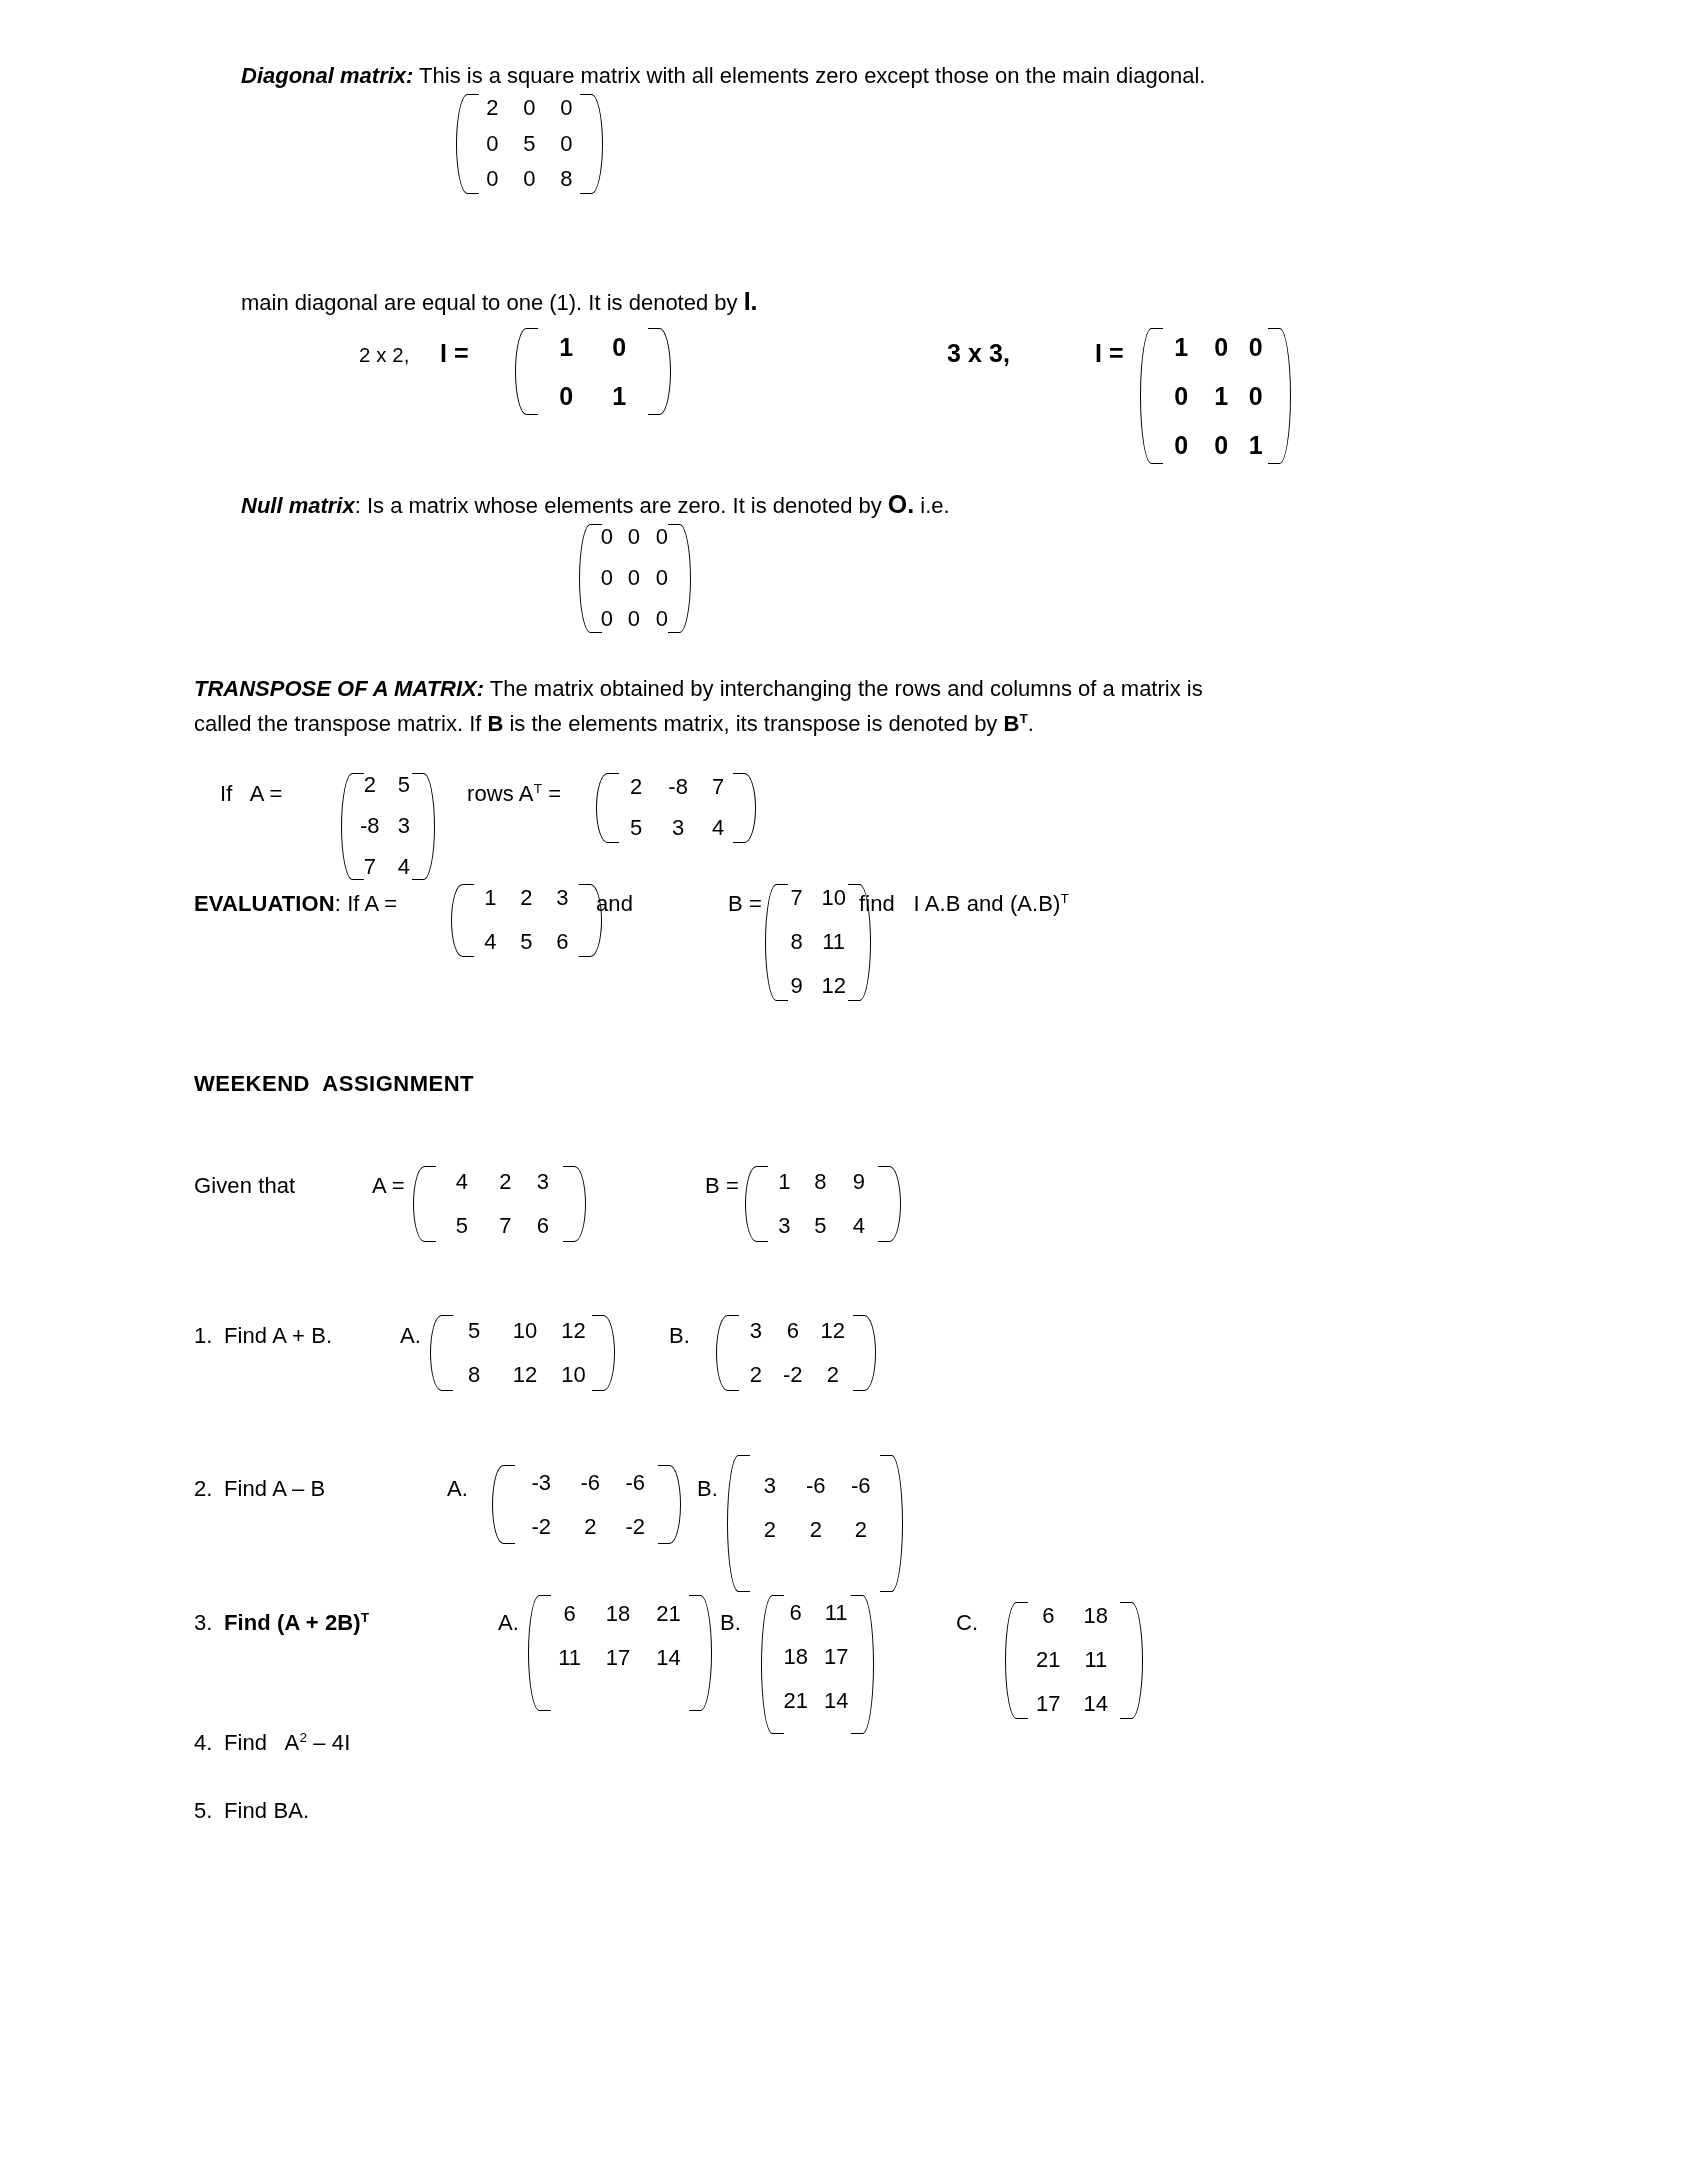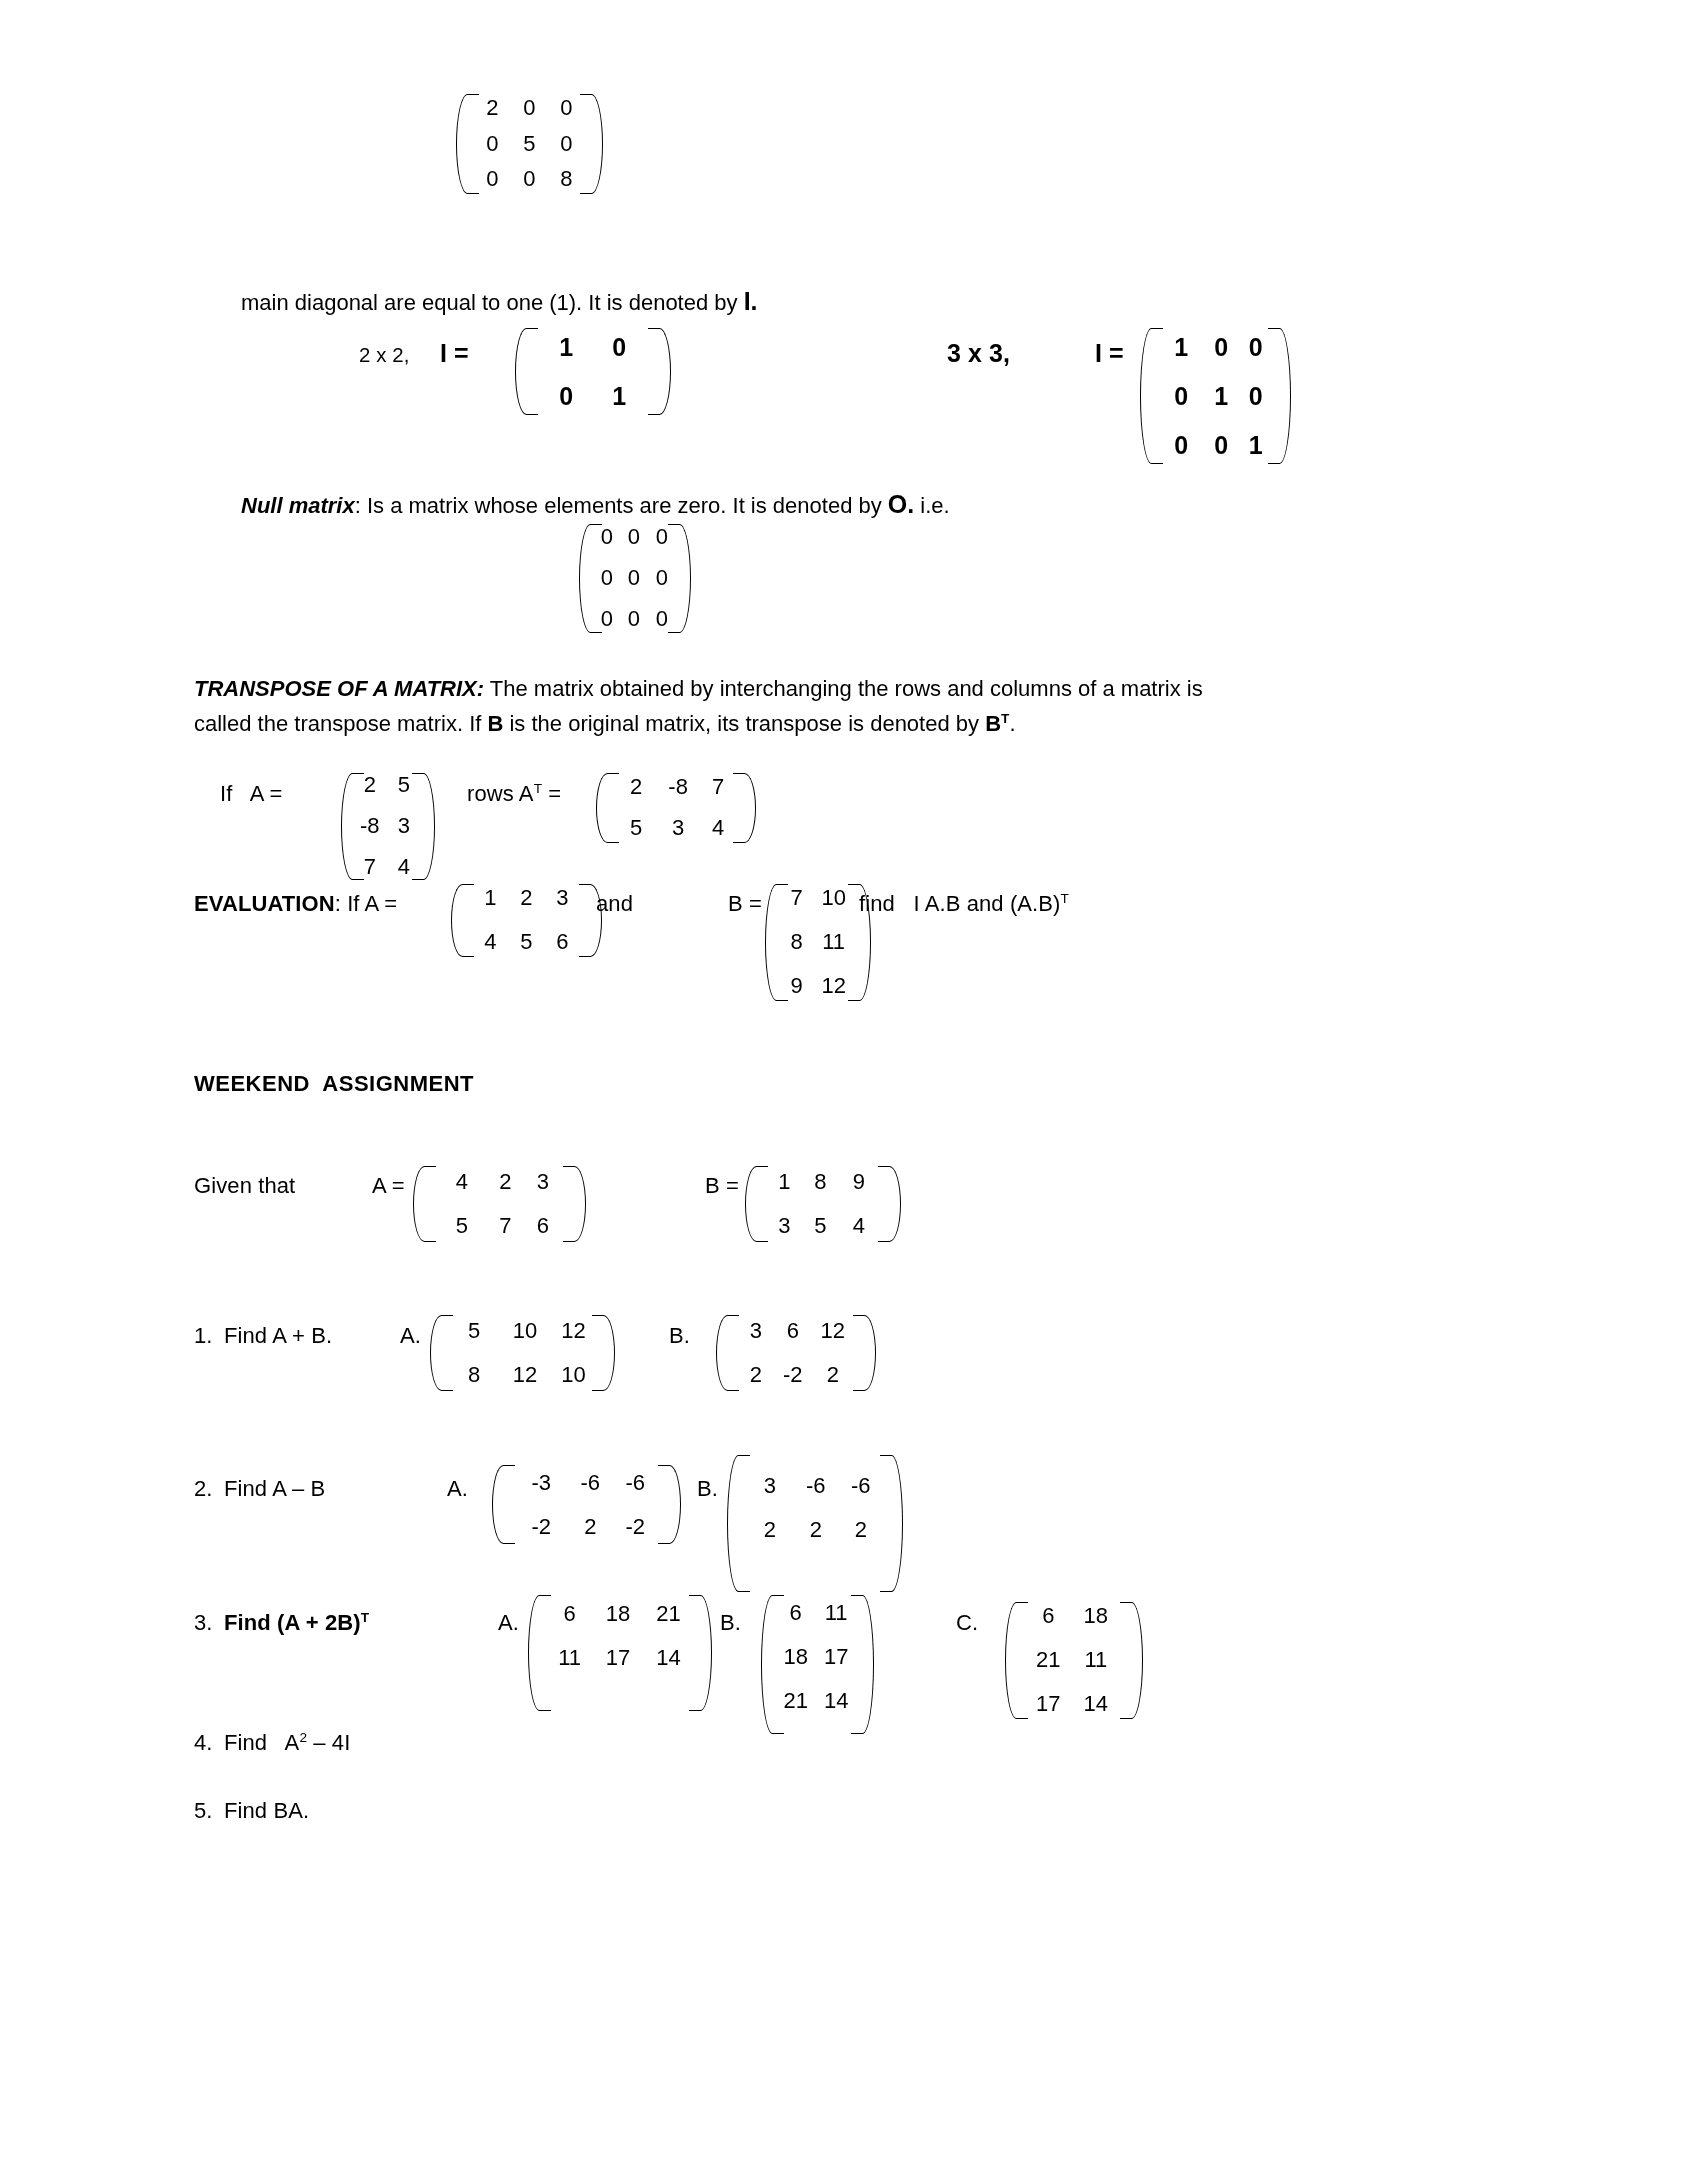--- a/index.html
+++ b/index.html
@@ -85,20 +85,23 @@
   }
   
   .mx.thin .cell { font-weight: normal; }
   .mx.heavy .cell { font-weight: bold; font-size: 25px; }
 </style>
 </head>
 <body>
 
 <div class="page">
 
+  <div class="para" style="left:241px; top:58px; width:1252px;">
+    <span class="bi">Diagonal matrix:</span><span> This is a square matrix with all elements zero except those on the main diagonal.</span>
+  </div>
 
   <div class="mx thin" style="left:456px; top:92px;">
     <span class="paren l"></span>
     <span class="rows">
       <span class="row">
         <span class="cell" style="width:37px">2</span>
         <span class="cell" style="width:37px">0</span>
         <span class="cell" style="width:37px">0</span>
       </span>
       <span class="row" style="margin-top:13.6px">
@@ -185,21 +188,21 @@
         <span class="cell" style="width:29px">0</span>
       </span>
     </span>
     <span class="paren r"></span>
   </div>
 
   <div class="para" style="left:194px; top:671px; width:1329px;">
     <span class="bi">TRANSPOSE OF A MATRIX:</span><span> The matrix obtained by interchanging the rows and columns of a matrix is</span>
   </div>
   <div class="para" style="left:194px; top:706px; width:1329px;">
-    <span>called the transpose matrix. If </span><span class="b">B</span><span> is the original matrix, its transpose is denoted by </span><span class="b">B</span><sup class="b">T</sup><span>.</span>
+    <span>called the transpose matrix. If </span><span class="b">B</span><span> is the elements matrix, its transpose is denoted by </span><span class="b">B</span><sup class="b">T</sup><span>.</span>
   </div>
 
   <span class="t" style="left:220px; top:783px;">If   A =</span>
 
   <div class="mx thin" style="left:341px; top:771px;">
     <span class="paren l"></span>
     <span class="rows" style="padding:3.4px 0;">
       <span class="row">
         <span class="cell" style="width:32px">2</span>
         <span class="cell" style="width:36px">5</span>

